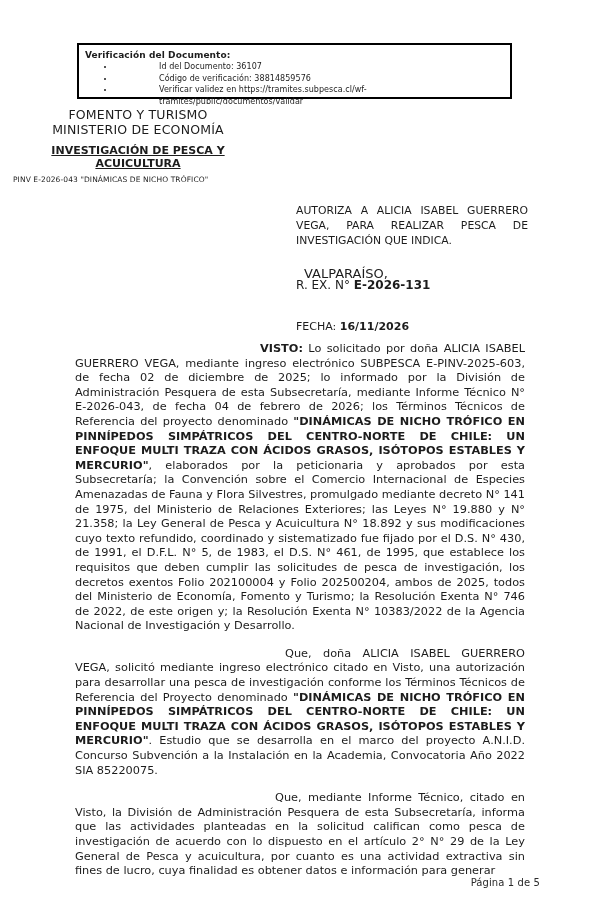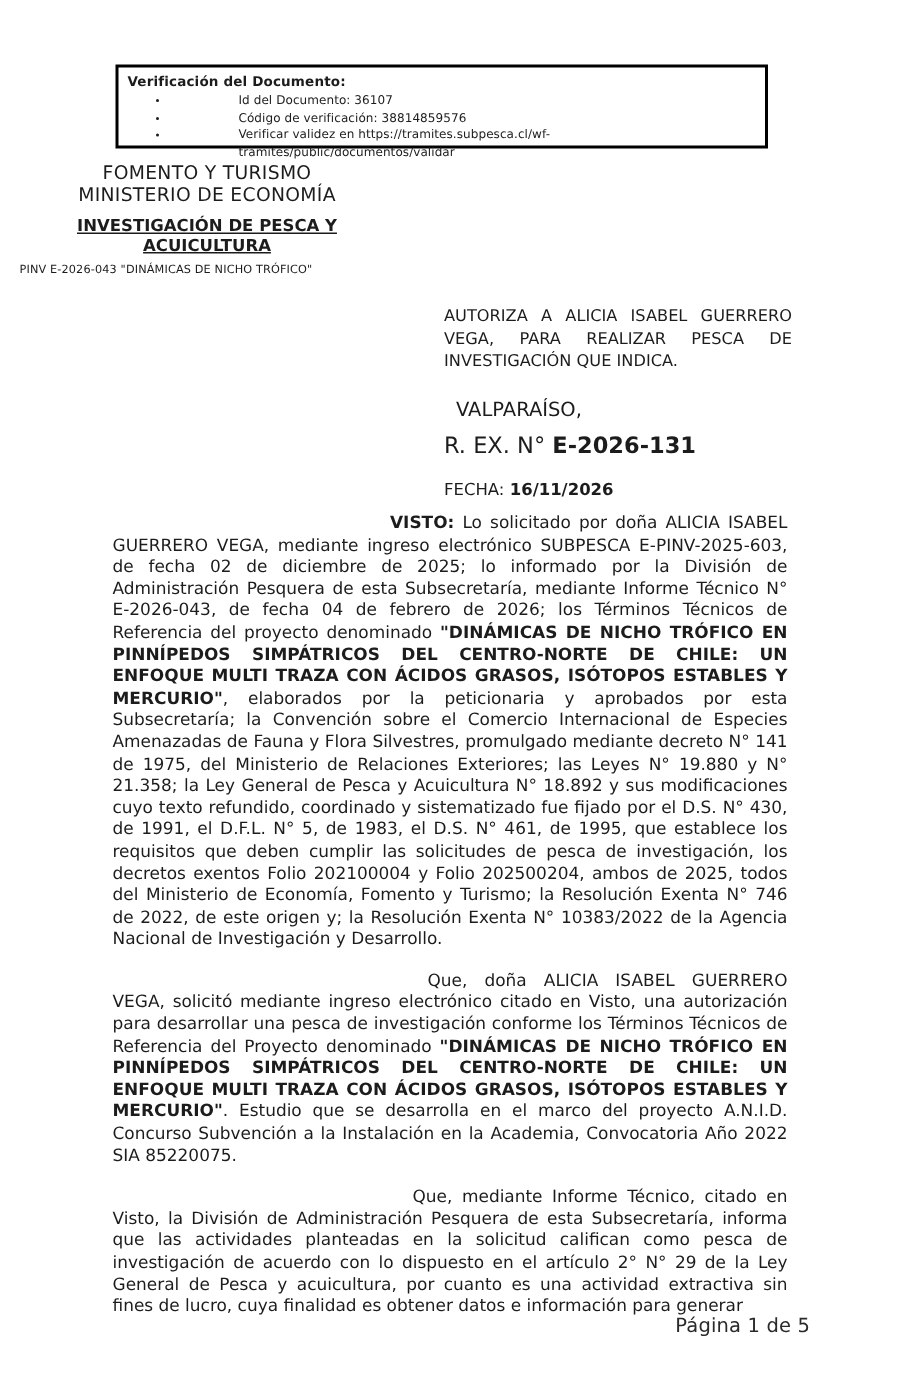--- a/index.html
+++ b/index.html
@@ -76,22 +76,22 @@
     line-height: 15px;
     text-align: justify;
   }
   .city-line {
     position: absolute;
     left: 304px; top: 266px;
     font-size: 13px;
   }
   .resolution-line {
     position: absolute;
-    left: 296px; top: 288px;
-    font-size: 15px;
+    left: 296px; top: 278px;
+    font-size: 12px;
   }
   .date-line {
     position: absolute;
     left: 296px; top: 320px;
     font-size: 11px;
   }
   .b { font-weight: bold; }
 
   
   .body-text {
@@ -112,21 +112,21 @@
     font-size: 11.5px;
   }
   .p-c1 { margin-top: 13px !important; text-indent: 210px; }
   .p-c2 { margin-top: 13px !important; text-indent: 200px; }
 
   
   .page-footer {
     position: absolute;
     top: 877px;
     right: 60px;
-    font-size: 13px;
+    font-size: 10px;
     color: #2a2a2a;
     letter-spacing: 0.1px;
   }
 </style>
 </head>
 <body>
 
 <div class="page">
 
   <div class="verify-box">

